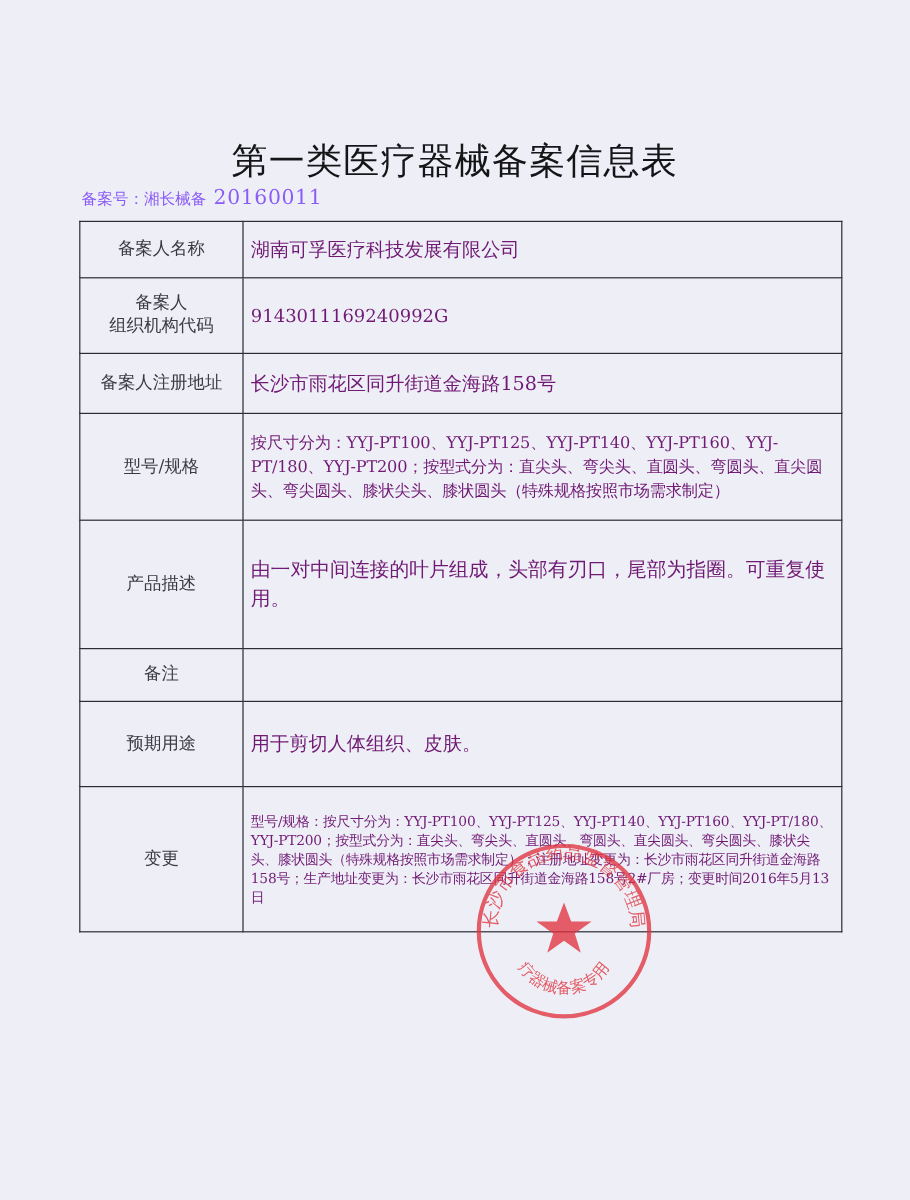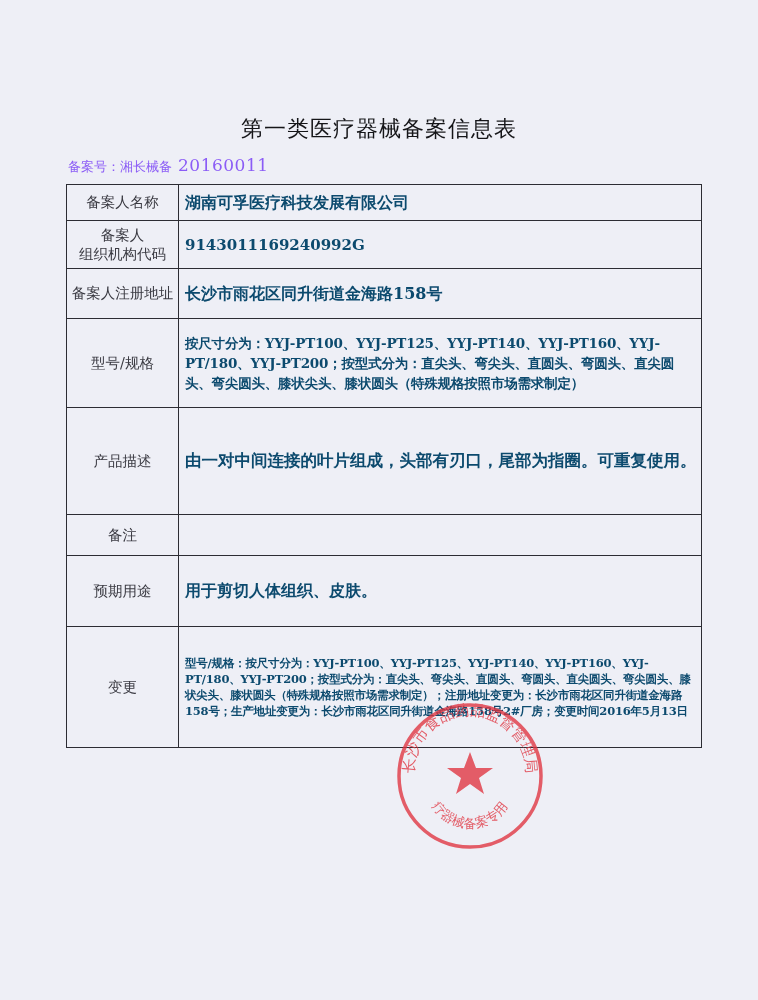--- a/index.html
+++ b/index.html
@@ -14,21 +14,21 @@
       overflow: hidden;
       font-family: "DejaVu Serif", "Liberation Serif", serif;
       color: #1c1c22;
     }
     .page-title {
       position: absolute;
       left: 0;
       width: 758px;
       top: 114px;
       text-align: center;
-      font-size: 22px;
+      font-size: 30px;
       letter-spacing: 1px;
       color: #151518;
     }
     .record-line {
       position: absolute;
       left: 68px;
       top: 155px;
       font-size: 13px;
       color: #8b5cf6;
     }
@@ -40,37 +40,36 @@
     table.info {
       position: absolute;
       left: 66px;
       top: 184px;
       width: 636px;
       border-collapse: collapse;
       table-layout: fixed;
     }
     table.info td {
       border: 1.5px solid #2c2c33;
-      padding: 0;
+      padding: 12px;
       vertical-align: middle;
     }
     td.label {
       width: 111px;
       text-align: center;
       font-size: 14.5px;
       color: #3a3a42;
       line-height: 19px;
     }
     td.value {
       font-size: 16px;
       padding-left: 6px !important;
       padding-right: 4px !important;
-      color: #0c4a6e;
+      color: #701a75;
       line-height: 22px;
-      font-weight: bold;
     }
     td.value.spec {
       font-size: 13.5px;
       line-height: 20px;
       letter-spacing: -0.2px;
     }
     td.value.center {
       text-align: center;
       font-size: 17px;
       line-height: 24px;

